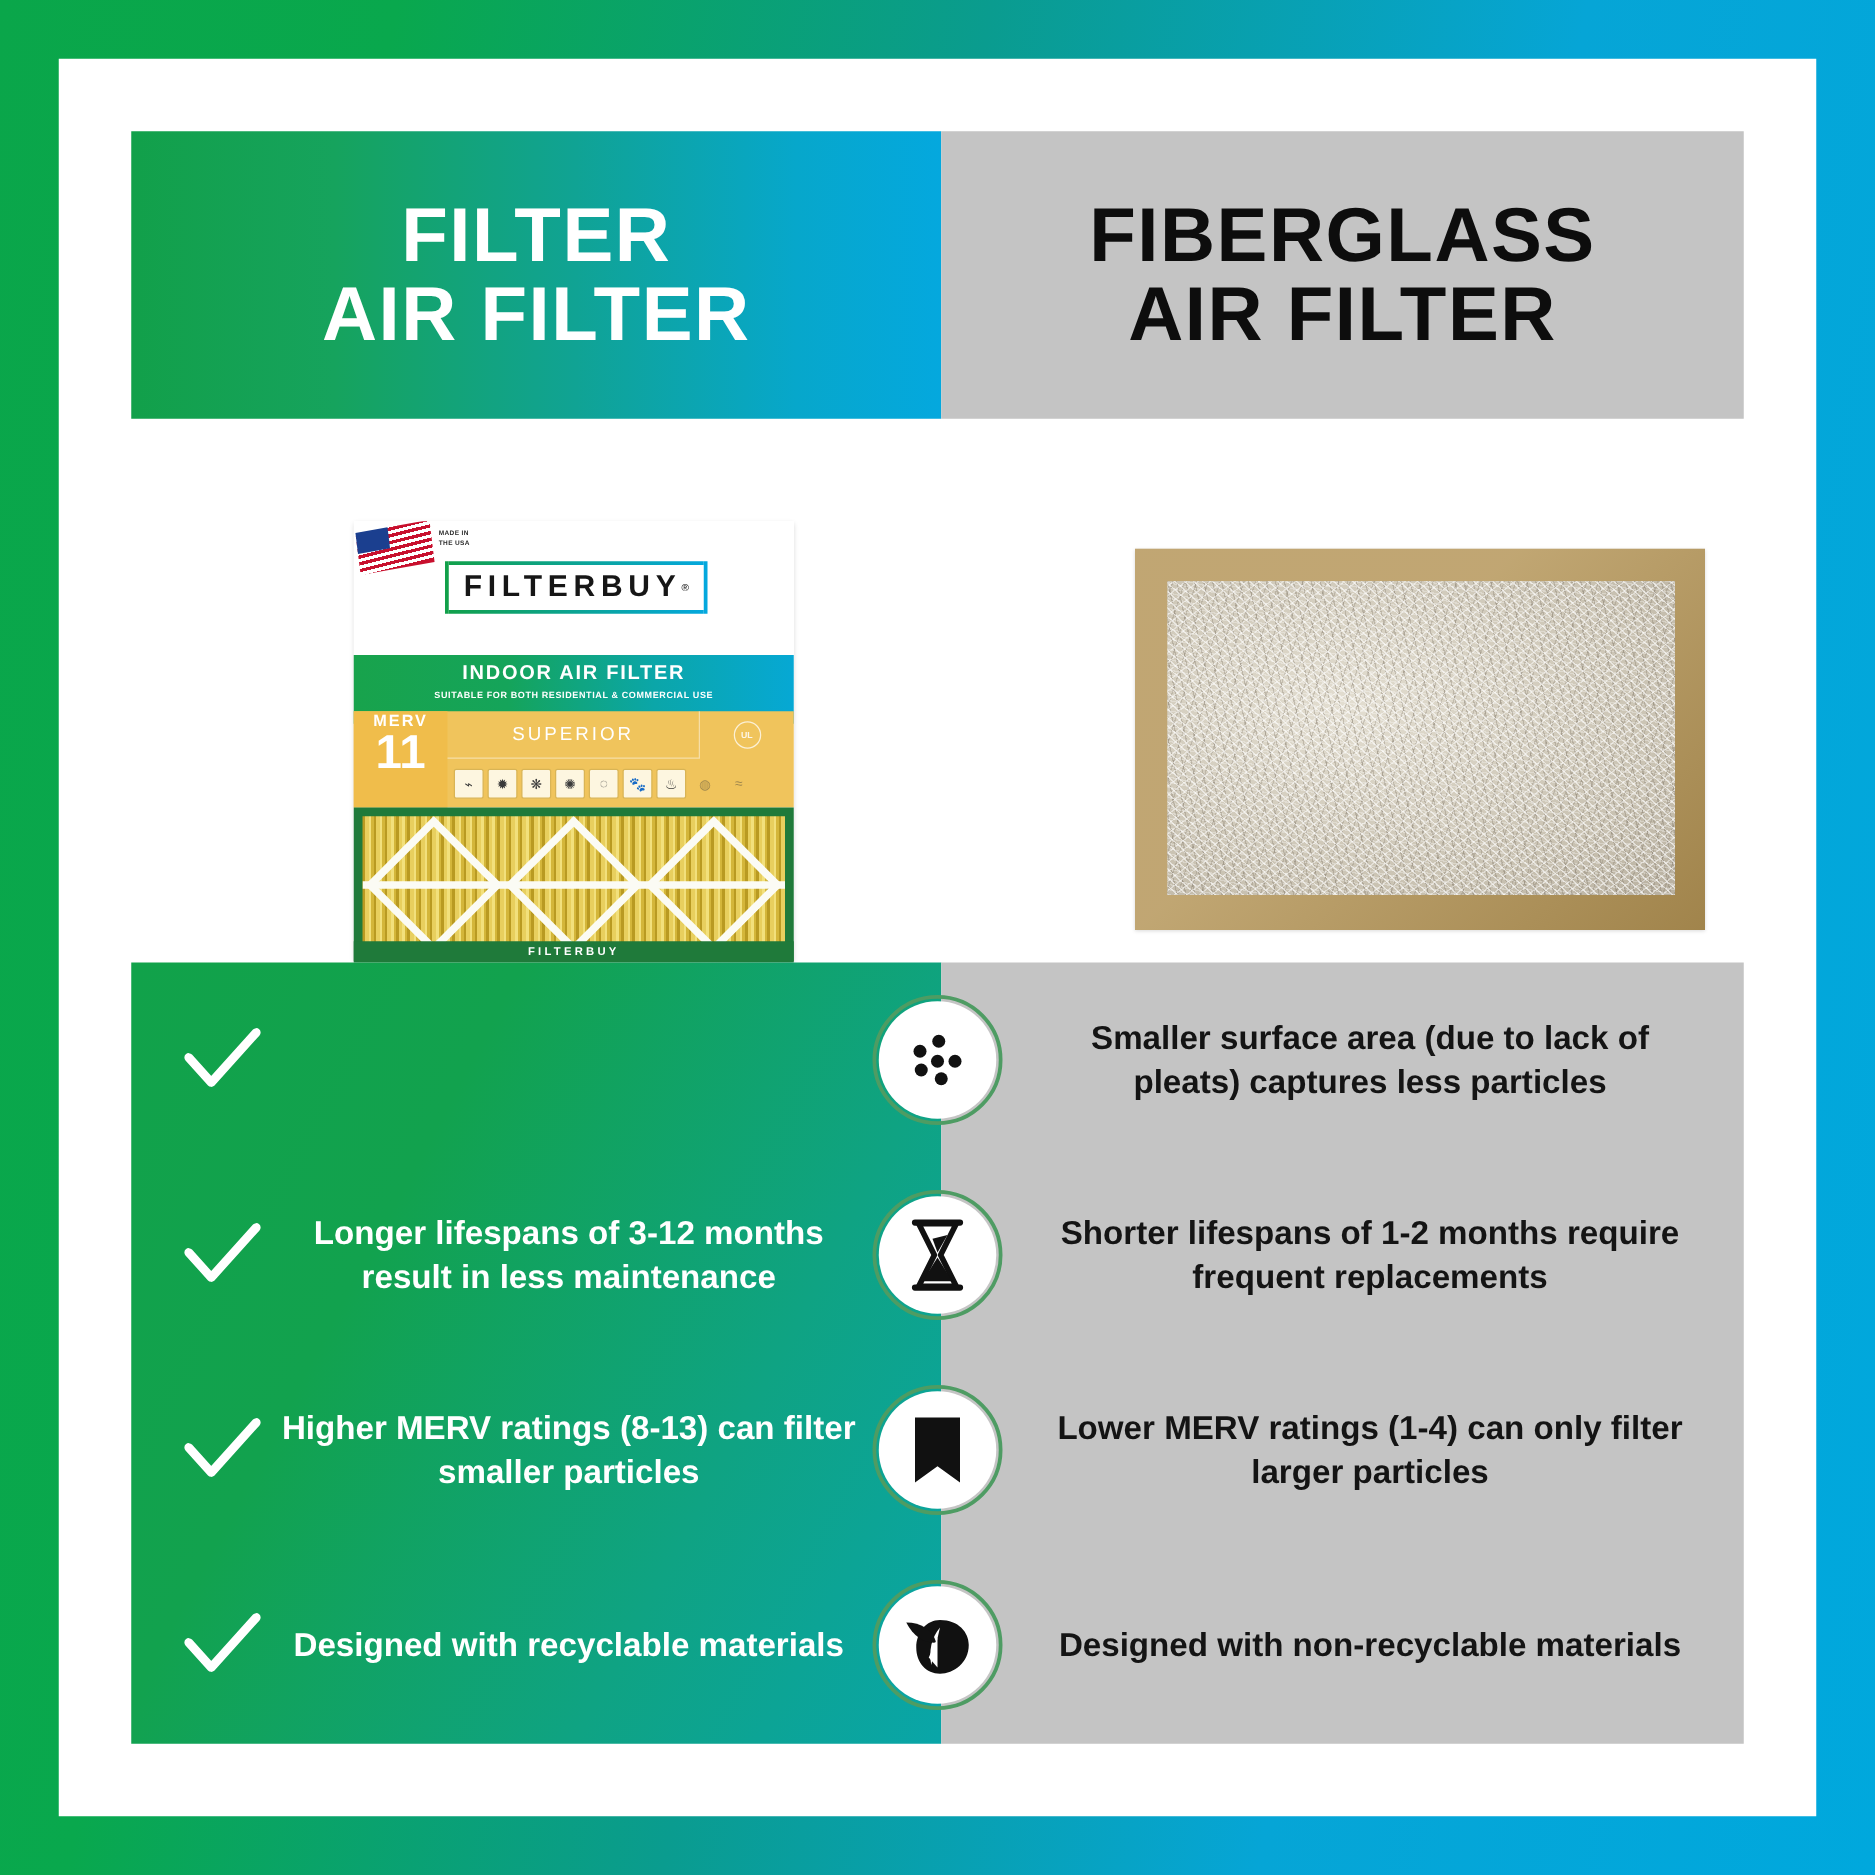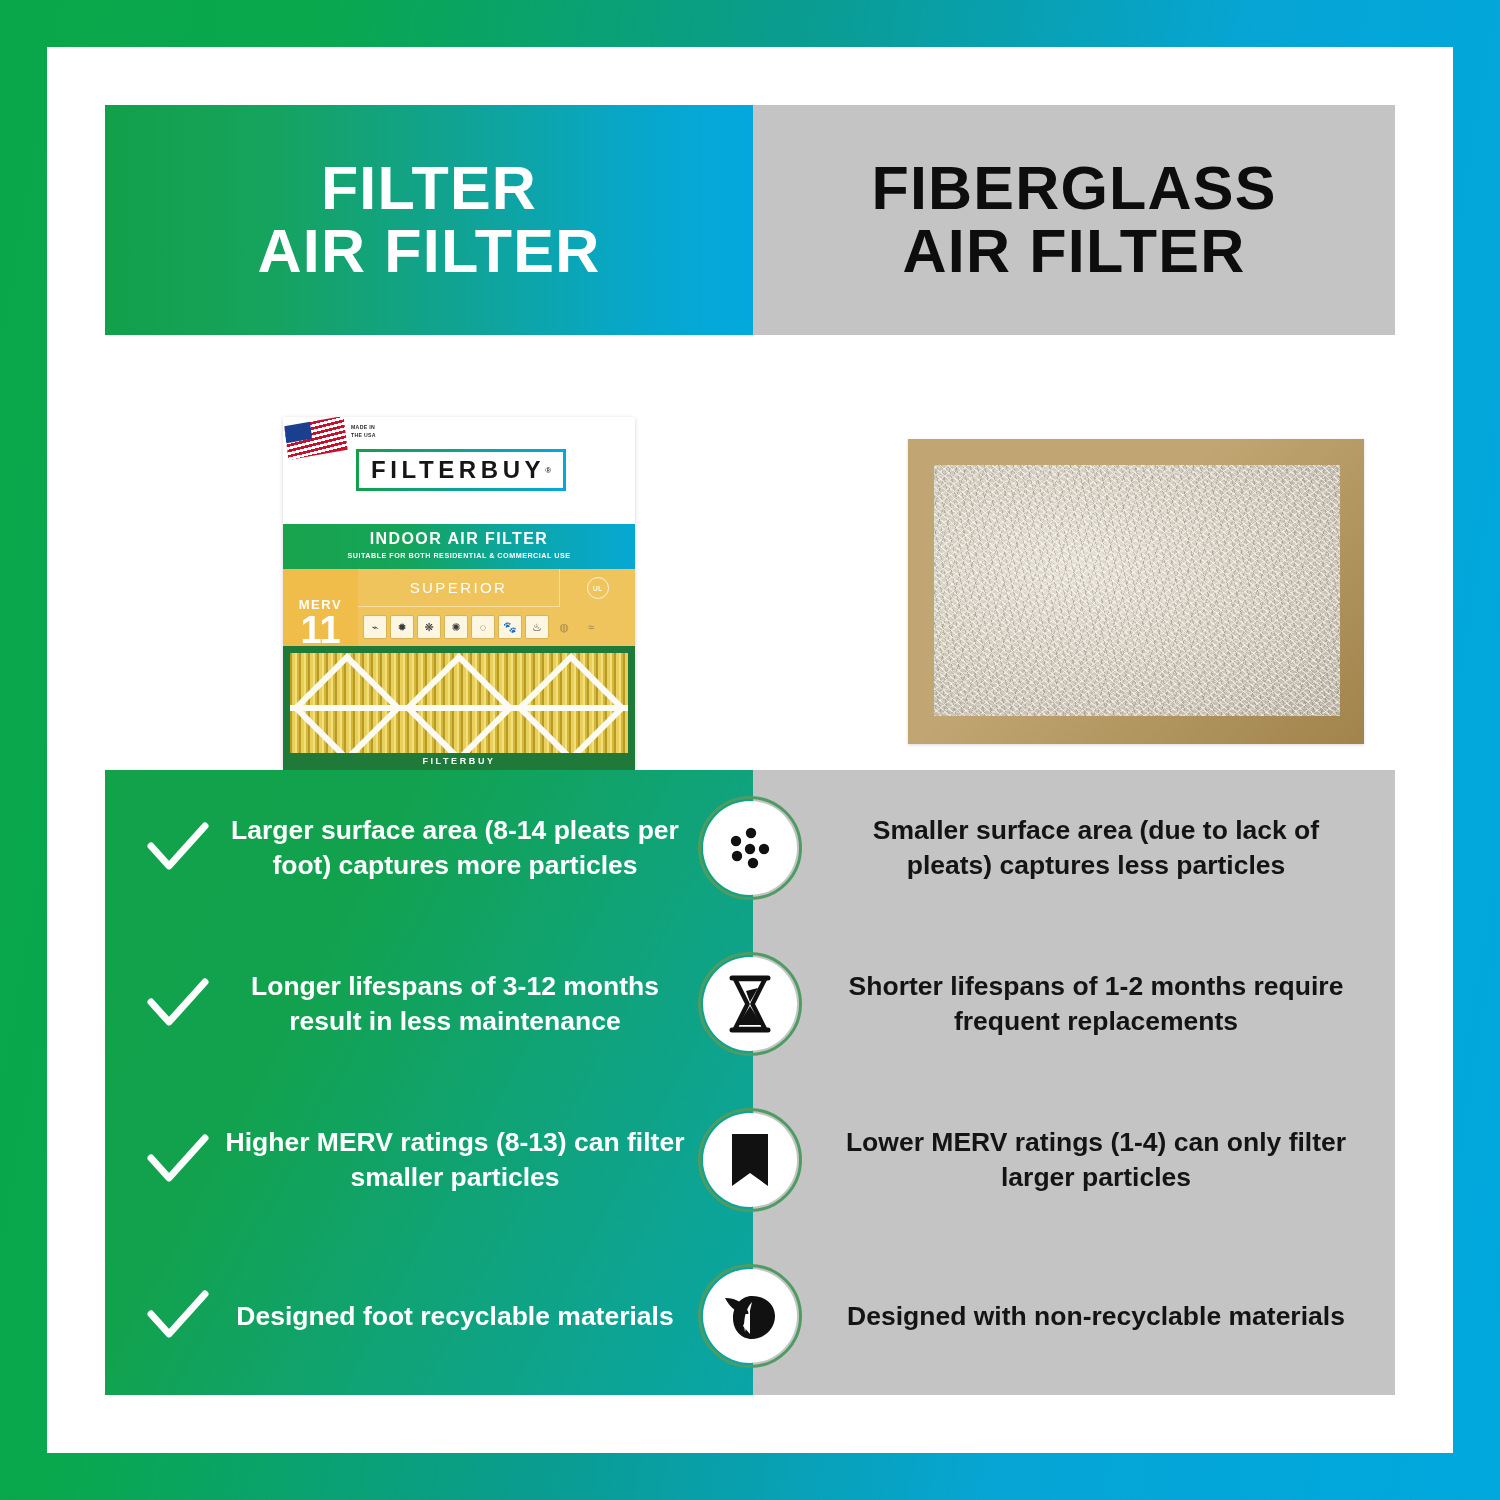--- a/index.html
+++ b/index.html
@@ -90,21 +90,21 @@
 
   .box-gold {
     position:absolute; left:0; top:152px; width:352px; height:77px;
     background:#f0c45c;
   }
   .merv-cell {
     position:absolute; left:0; top:0; width:75px; height:77px;
     background:#f0bd4b;
     color:#fff; text-align:center;
   }
-  .merv-cell .m1 { font-size:13px; font-weight:bold; letter-spacing:1.6px; padding-top:28px; }
+  .merv-cell .m1 { font-size:13px; font-weight:bold; letter-spacing:1.6px; padding-top:0; }
   .merv-cell .m2 { font-size:38px; font-weight:bold; line-height:.95; }
   .sup-cell {
     position:absolute; left:75px; top:0; width:202px; height:38px;
     display:flex; align-items:center; justify-content:center;
     color:#fff; font-size:15px; font-weight:normal; letter-spacing:2.4px;
     border-right:1px solid rgba(255,255,255,.45);
     border-bottom:1px solid rgba(255,255,255,.45);
   }
   .ul-cell {
     position:absolute; left:277px; top:0; width:75px; height:38px;
@@ -313,21 +313,20 @@
 
     <div class="rows" style="position:absolute;left:58px;top:723px;">
 
       <div class="row" style="top:0px;">
         <div class="cell cell-left">
           <div class="check">
             <svg width="62" height="52" viewBox="0 0 62 52">
                 <path d="M4 24 L22 44 L58 4" fill="none" stroke="#ffffff" stroke-width="7" stroke-linecap="round" stroke-linejoin="round"></path>
               </svg>
           </div>
-          <div class="txt-left">Larger surface area (8-14 pleats per foot) captures more particles</div>
         </div>
         <div class="cell cell-right">
           <div class="txt-right">Smaller surface area (due to lack of pleats) captures less particles</div>
         </div>
         <div class="mid-ring" style="top:26px;"></div>
         <div class="mid-icon" style="top:31px;">
           <svg width="60" height="60" viewBox="0 0 60 60">
             <circle cx="31" cy="15" r="5.2" fill="#111"></circle>
             <circle cx="16" cy="23" r="5.2" fill="#111"></circle>
             <circle cx="30" cy="31" r="5.2" fill="#111"></circle>
@@ -381,21 +380,21 @@
         </div>
       </div>
 
       <div class="row" style="top:468px;">
         <div class="cell cell-left">
           <div class="check">
             <svg width="62" height="52" viewBox="0 0 62 52">
                 <path d="M4 24 L22 44 L58 4" fill="none" stroke="#ffffff" stroke-width="7" stroke-linecap="round" stroke-linejoin="round"></path>
               </svg>
           </div>
-          <div class="txt-left">Designed foot recyclable materials</div>
+          <div class="txt-left">Designed with recyclable materials</div>
         </div>
         <div class="cell cell-right">
           <div class="txt-right">Designed with non-recyclable materials</div>
         </div>
         <div class="mid-ring" style="top:26px;"></div>
         <div class="mid-icon" style="top:31px;">
           <svg width="62" height="56" viewBox="0 0 62 56">
             <path d="M33 8 C48 8 56 18 56 28 C56 42 44 51 33 51 C22 51 14 42 14 30 C14 18 22 8 33 8 Z
                      M33 14 C26 22 24 33 26 44" fill="#111"></path>
             <path d="M6 10 C18 10 27 16 30 26 C22 27 12 22 6 10 Z" fill="#111"></path>

